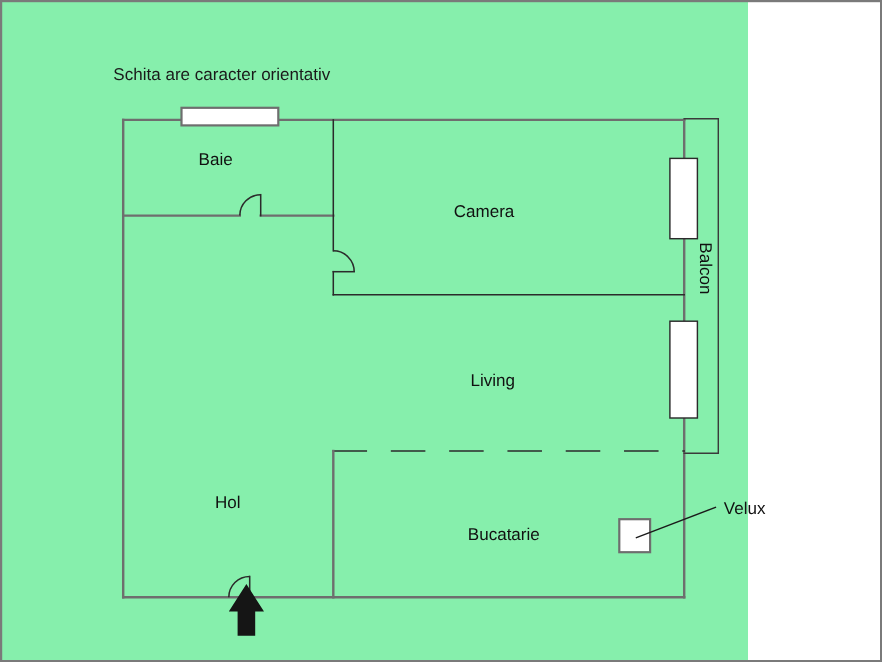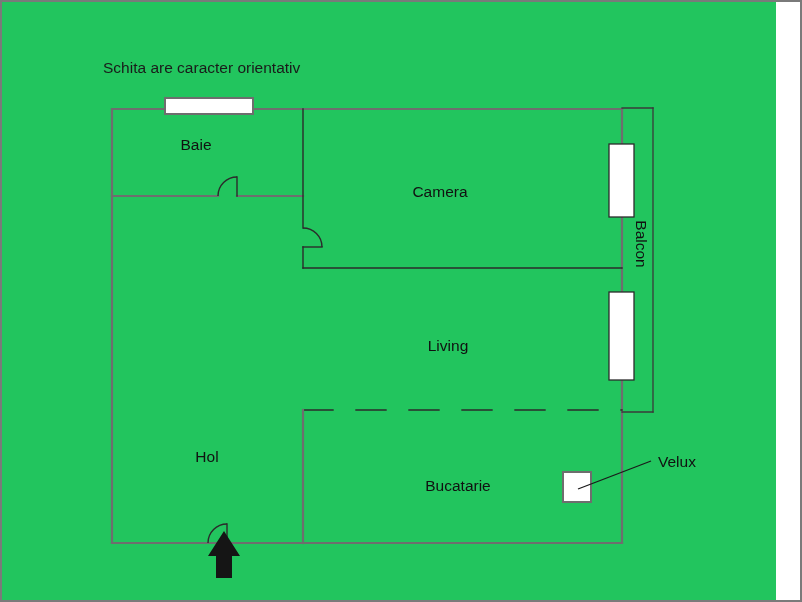--- a/index.html
+++ b/index.html
@@ -9,24 +9,24 @@
     background: #ffffff;
   }
   body {
     width: 802px;
     height: 602px;
     font-family: "Liberation Sans", sans-serif;
     overflow: hidden;
   }
   #frame {
     position: relative;
-    width: 776px;
+    width: 680px;
     height: 602px;
     box-sizing: border-box;
-    background: #22c55e;
+    background: #86efac;
   }
   #plan-svg {
     position: absolute;
     top: 0;
     left: 0;
     display: block;
   }
   .note-text {
     font-size: 15.5px;
     fill: #1a1a1a;

